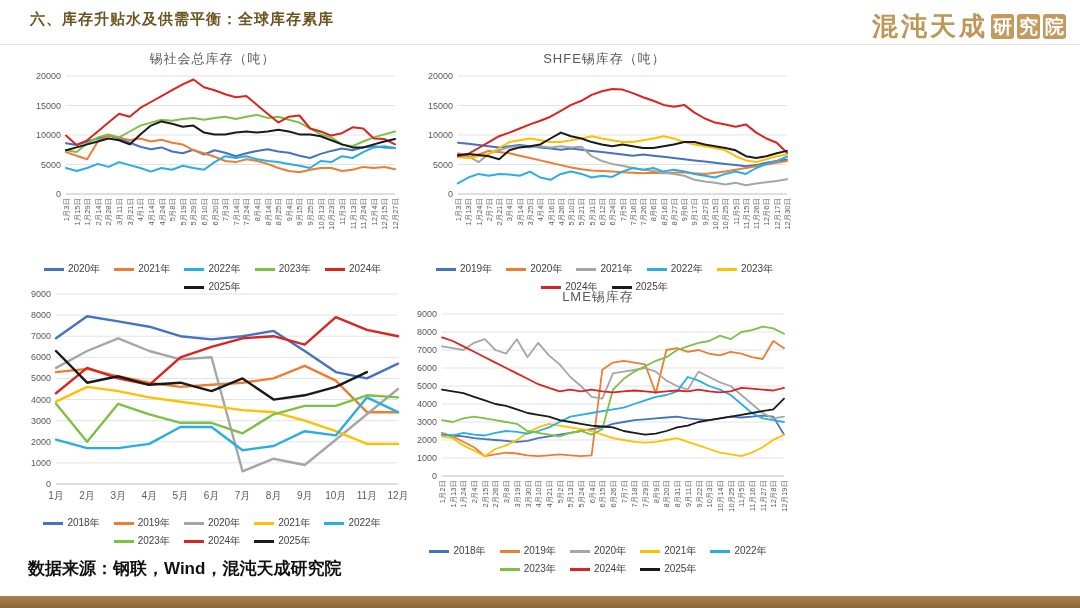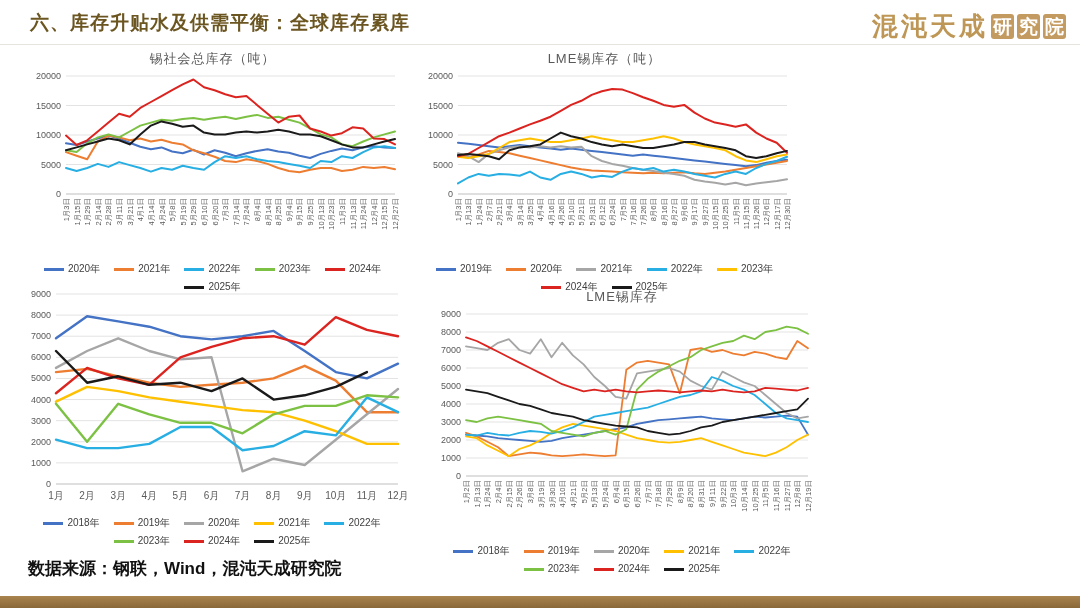--- a/index.html
+++ b/index.html
@@ -1,37 +1,37 @@
 <!DOCTYPE html>
 <html><head>
 <meta charset="utf-8">
 <style>
   html,body{margin:0;padding:0;background:#fff;}
   body{font-family:"Liberation Sans","DejaVu Sans",sans-serif;}
   .slide{position:relative;width:1080px;height:608px;background:#fff;overflow:hidden;margin:0 auto;}
 
   
-  .page-title{position:absolute;top:10px;left:30px;font-size:19px;font-weight:bold;
+  .page-title{position:absolute;top:10px;left:30px;font-size:15px;font-weight:bold;
     color:#6b5520;letter-spacing:1px;}
   .logo{position:absolute;top:9px;right:14px;display:flex;align-items:center;}
   .logo-script{color:#BE9655;font-size:26px;font-weight:bold;letter-spacing:3px;
     font-family:Liberation Mono, monospace;}
   .logo-box{display:inline-block;margin-left:3px;background:#C39A5F;color:#fff;
     font-size:19px;font-weight:bold;line-height:1;padding:3px 2px;border-radius:3px;
     font-family:"Liberation Serif","DejaVu Serif",serif;}
   .header-rule{position:absolute;top:44px;left:0;width:1080px;height:1px;background:#E7E4DE;}
 
   
   .chart-card{position:absolute;}
   .chart-card h2{margin:0 0 2px 0;text-align:center;font-size:13px;font-weight:normal;
     color:#595959;letter-spacing:1px;}
   .c1{left:20px;top:50px;width:385px;}
   .c2{left:412px;top:50px;width:385px;}
   .c3{left:14px;top:288px;width:396px;}
-  .c4{left:424px;top:288px;width:396px;}
+  .c4{left:400px;top:288px;width:396px;}
   .legend{display:flex;flex-wrap:wrap;justify-content:center;margin-top:2px;}
   .legend-item{display:flex;align-items:center;margin:2px 7px;}
   .legend-marker{display:inline-block;width:20px;height:3px;}
   .legend-label{margin-left:4px;font-size:10px;color:#404040;}
 
   
   .source-note{position:absolute;left:28px;bottom:28px;font-size:17px;font-weight:bold;color:#111;}
   .bottom-bar{position:absolute;left:0;bottom:0;width:1080px;height:12px;
     background:linear-gradient(#a9834f,#8a6838);}
   svg text{font-family:"Liberation Sans","DejaVu Sans",sans-serif;}
@@ -126,21 +126,21 @@
           <span class="legend-label">2024年</span>
         </span>
         <span class="legend-item">
           <span class="legend-marker" style="background: rgb(26, 26, 26);"></span>
           <span class="legend-label">2025年</span>
         </span>
       </div>
   </section>
 
   <section class="chart-card c2">
-    <h2>LME锡库存（吨）</h2>
+    <h2>SHFE锡库存（吨）</h2>
     <div class="plot"><svg width="385" height="184">
           <line x1="46" x2="375" y1="124" y2="124" stroke="#BFBFBF" stroke-width="1"></line>
           <text x="41" y="127" text-anchor="end" font-size="9" fill="#595959">0</text>
           <line x1="46" x2="375" y1="94.5" y2="94.5" stroke="#E3E3E3" stroke-width="1"></line>
           <text x="41" y="97.5" text-anchor="end" font-size="9" fill="#595959">5000</text>
           <line x1="46" x2="375" y1="65" y2="65" stroke="#E3E3E3" stroke-width="1"></line>
           <text x="41" y="68" text-anchor="end" font-size="9" fill="#595959">10000</text>
           <line x1="46" x2="375" y1="35.5" y2="35.5" stroke="#E3E3E3" stroke-width="1"></line>
           <text x="41" y="38.5" text-anchor="end" font-size="9" fill="#595959">15000</text>
           <line x1="46" x2="375" y1="6" y2="6" stroke="#E3E3E3" stroke-width="1"></line>

